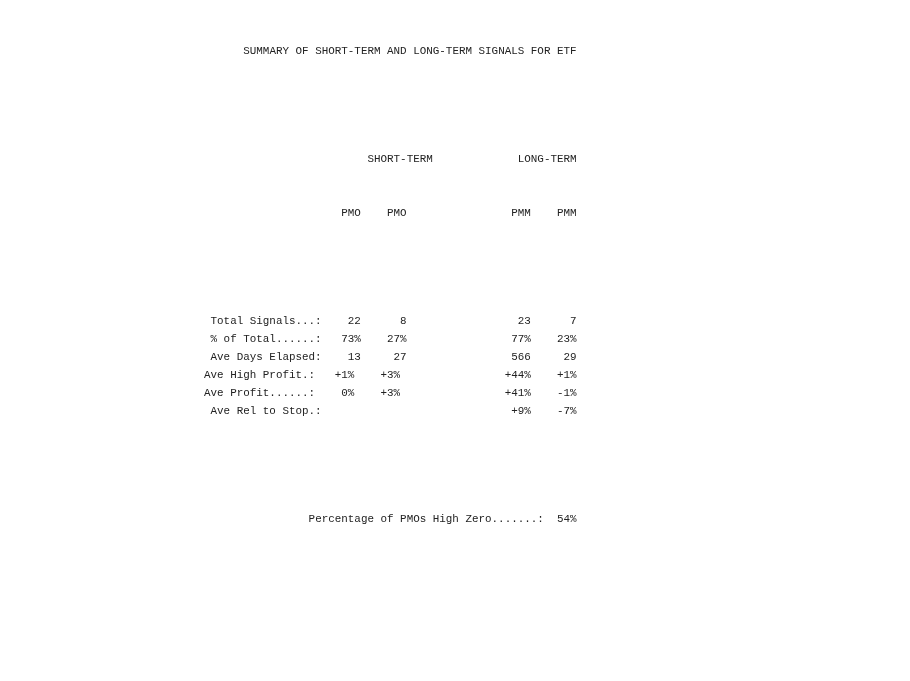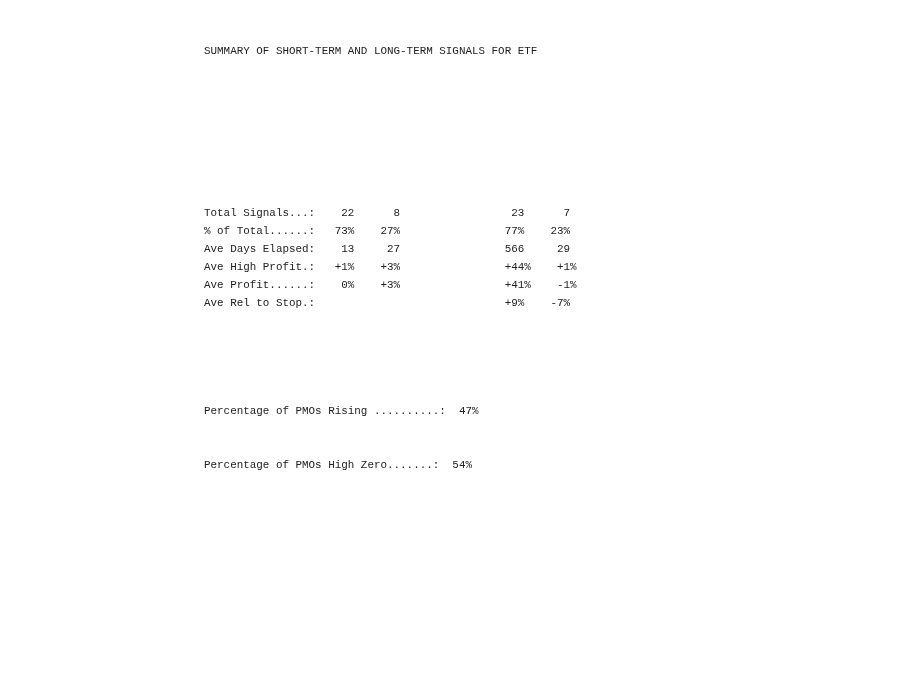--- a/index.html
+++ b/index.html
@@ -3,32 +3,33 @@
 <meta charset="utf-8">
 <style>
   html, body { margin: 0; padding: 0; background: #ffffff; }
   body { width: 910px; height: 681px; overflow: hidden; position: relative; }
   .doc {
     position: absolute; left: 204px; top: 6px;
     font-family: "Liberation Mono", "DejaVu Sans Mono", monospace;
     font-size: 10.9px; line-height: 18px; color: #222222;
     white-space: pre;
   }
-  .line { display: block; height: 18px; white-space: pre; }
+  .line { display: block; height: 18px; white-space: pre; text-align: right; }
 </style>
 </head>
 <body>
 
 <div class="doc">
   <span class="line">SUMMARY OF SHORT-TERM AND LONG-TERM SIGNALS FOR ETF</span>
   <span class="line"> </span>
+  <span class="line" id="sum-gh">                    SHORT-TERM             LONG-TERM</span>
+  <span class="line" id="sum-h1">                    PMO    PMO                PMM    PMM</span>
   <span class="line"> </span>
   <div id="summary-rows"><span class="line"><span>Total Signals...: </span><span>   22</span><span>      8</span><span>                </span><span> 23</span><span>      7</span></span><span class="line"><span>% of Total......: </span><span>  73%</span><span>    27%</span><span>                </span><span>77%</span><span>    23%</span></span><span class="line"><span>Ave Days Elapsed: </span><span>   13</span><span>     27</span><span>                </span><span>566</span><span>     29</span></span><span class="line"><span>Ave High Profit.: </span><span>  +1%</span><span>    +3%</span><span>                </span><span>+44%</span><span>    +1%</span></span><span class="line"><span>Ave Profit......: </span><span>   0%</span><span>    +3%</span><span>                </span><span>+41%</span><span>    -1%</span></span><span class="line"><span>Ave Rel to Stop.: </span><span>     </span><span>       </span><span>                </span><span>+9%</span><span>    -7%</span></span></div>
   <span class="line"> </span>
-  <span class="line"><span>Percentage of PMOs Rising ..........:</span>  <span>47%</span></span>
   <span class="line"><span>Percentage of PMOs High Zero.......:</span>  <span>54%</span></span>
   <span class="line"> </span>
   
   
   
   
   
 </div>
 
 </body></html>

